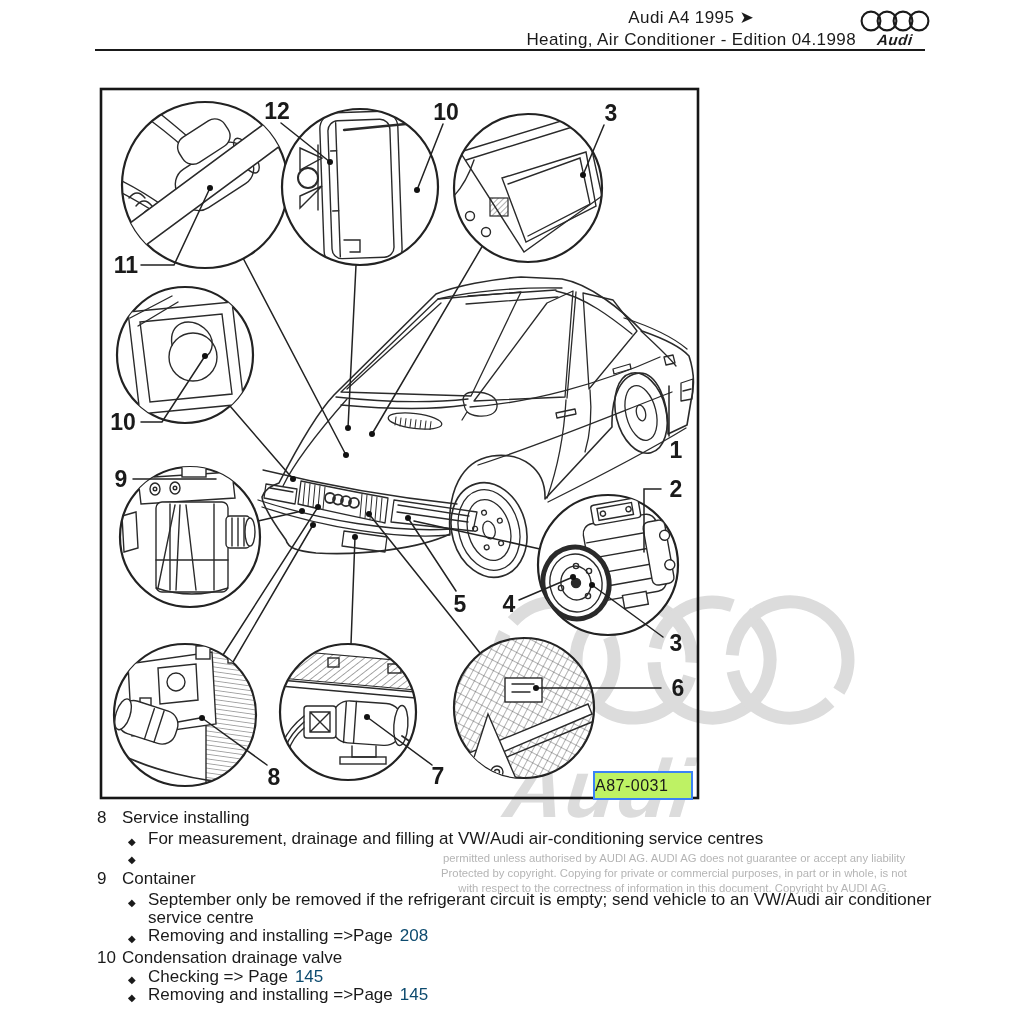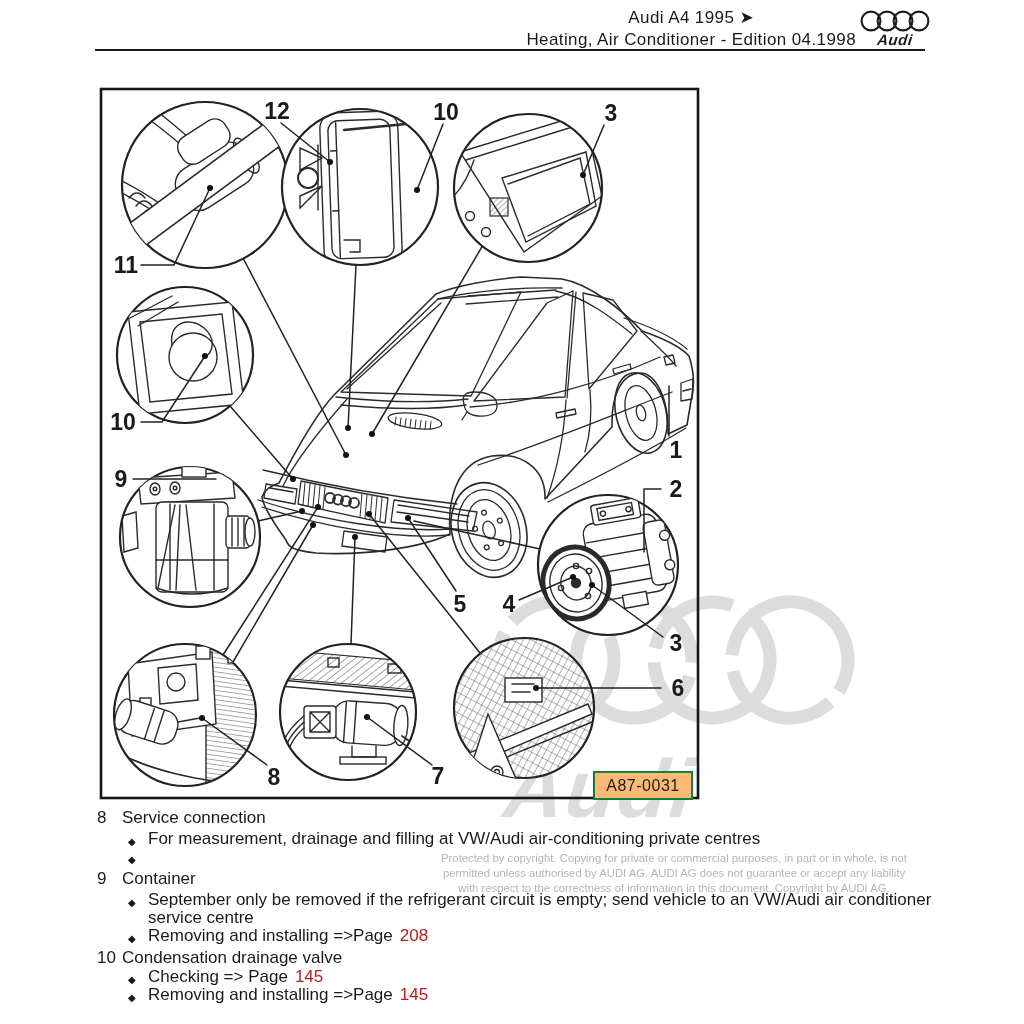--- a/index.html
+++ b/index.html
@@ -15,34 +15,34 @@
   #hdr-rule{left:95px;top:49px;width:830px;height:2px;background:#1a1a1a;}
   
   #wm-word{left:505px;top:748px;font-size:82px;font-weight:bold;font-style:italic;
            color:#dcdcdc;transform:skewX(-6deg);letter-spacing:2px;z-index:0;line-height:1;}
   
   #fig{left:0;top:0;z-index:1;}
   
   .co{position:absolute;transform:translate(-50%,-50%);font-size:23px;font-weight:bold;
       z-index:2;line-height:1;}
   
-  #figcode{left:593px;top:771px;width:96px;height:25px;border:2px solid #15803d;
-           background:#fdba74;z-index:3;text-align:center;line-height:25px;font-size:16px;
+  #figcode{left:593px;top:771px;width:96px;height:25px;border:2px solid #3b82f6;
+           background:#bef264;z-index:3;line-height:25px;font-size:16px;
            letter-spacing:.5px;}
   
   #wm-copy{left:428px;top:851px;width:492px;text-align:center;font-size:11.3px;
            line-height:14.8px;color:#b5b5b5;z-index:2;}
   
   #legend{left:97px;top:0;width:828px;z-index:4;font-size:17px;}
   #legend .row{position:absolute;left:0;width:100%;}
   .num{display:inline-block;width:25px;}
   .brow{padding-left:31px;display:flex;align-items:flex-start;line-height:18px;}
   .diamond{width:20px;flex:0 0 20px;font-size:10px;padding-top:3px;}
   .btxt{flex:1;}
-  .pagenum{color:#b91c1c;margin-left:7px;margin-top:8px;}
+  .pagenum{color:#0c4a6e;margin-left:7px;margin-top:8px;}
   .pagenum:empty{display:none;margin:0;}
 </style>
 </head>
 <body>
 
 <div class="abs" id="hdr-text">
   <div>Audi A4 1995 ➤</div>
   <div>Heating, Air Conditioner - Edition 04.1998</div>
 </div>
 <div class="abs" id="brand-rings">
@@ -405,32 +405,32 @@
 <div class="co" style="left:126px;top:265px">11</div>
 <div class="co" style="left:277px;top:111px">12</div>
 <div class="co" style="left:446px;top:112px">10</div>
 <div class="co" style="left:611px;top:113px">3</div>
 
 <div class="abs" id="figcode">
   <span>A87-0031</span>
 </div>
 
 <div class="abs" id="wm-copy">
+  <div>permitted unless authorised by AUDI AG. AUDI AG does not guarantee or accept any liability</div>
   <div>Protected by copyright. Copying for private or commercial purposes, in part or in whole, is not</div>
-  <div>permitted unless authorised by AUDI AG. AUDI AG does not guarantee or accept any liability</div>
   <div>with respect to the correctness of information in this document. Copyright by AUDI AG.</div>
 </div>
 
 <div class="abs" id="legend">
   <div class="row" style="top:808px">
-    <span class="num">8</span><span>Service connection</span>
+    <span class="num">8</span><span>Service installing</span>
   </div>
   <div class="row brow" style="top:830px">
     <span class="diamond">◆</span>
-    <span class="btxt"><span>For measurement, drainage and filling at VW/Audi air-conditioning private centres</span></span>
+    <span class="btxt"><span>For measurement, drainage and filling at VW/Audi air-conditioning service centres</span></span>
   </div>
   <div class="row brow" style="top:848px">
     <span class="diamond">◆</span>
   </div>
   <div class="row" style="top:869px">
     <span class="num">9</span><span>Container</span>
   </div>
   <div class="row brow" style="top:891px">
     <span class="diamond">◆</span>
     <span class="btxt"><span>September only be removed if the refrigerant circuit is empty; send vehicle to an VW/Audi air conditioner service centre</span></span>

